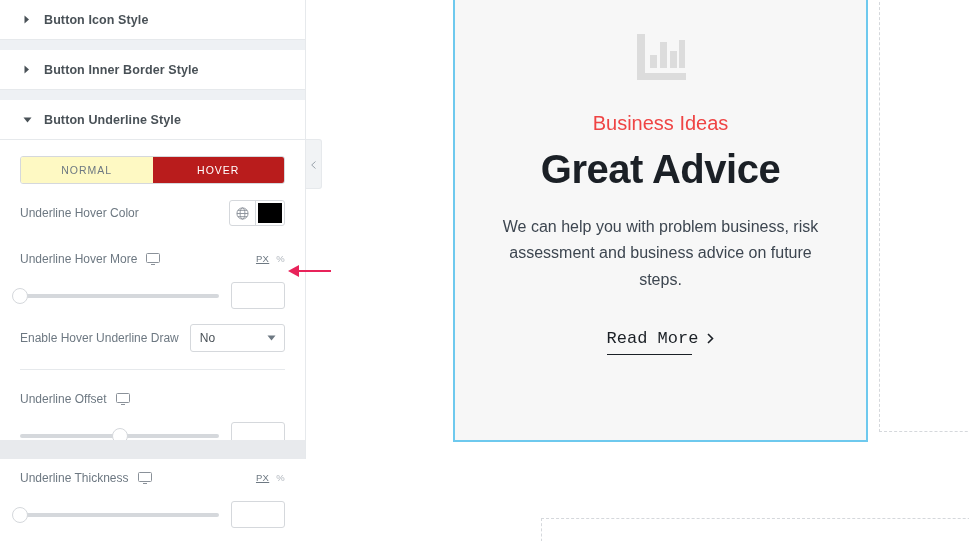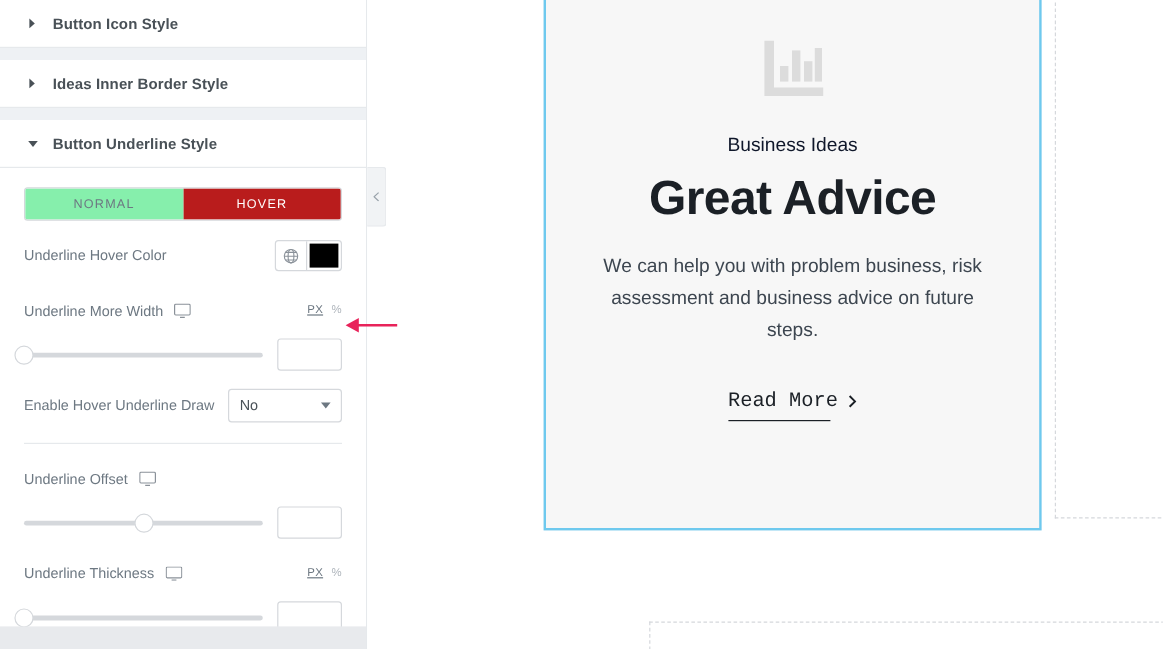--- a/index.html
+++ b/index.html
@@ -7,21 +7,21 @@
     width: 969px; height: 541px;
     font-family: "Liberation Sans", sans-serif;
     background: #ffffff;
     overflow: hidden;
   }
   .screen { position: relative; width: 969px; height: 541px; display: flex; }
 
   
   .sidebar {
     position: relative;
-    width: 306px; height: 541px;
+    width: 306px; height: 459px;
     background: #ffffff;
     border-right: 1px solid #e6e9ec;
     flex: 0 0 306px;
   }
 
   .section-head {
     height: 40px;
     display: flex; align-items: center;
     padding-left: 22px;
     background: #ffffff;
@@ -50,21 +50,21 @@
     border: 1px solid #d5d8dc;
     border-radius: 3px;
     overflow: hidden;
     height: 28px;
   }
   .tab {
     flex: 1;
     display: flex; align-items: center; justify-content: center;
     font-size: 10.5px; letter-spacing: 1px;
     color: #6d7882;
-    background: #86efac;
+    background: #fef9c3;
     cursor: pointer;
   }
   .tab.active { background: #b91c1c; color: #ffffff; }
 
   .ctrl-row {
     display: flex; align-items: center;
     min-height: 34px;
     margin-top: 12px;
   }
   .ctrl-label {
@@ -169,21 +169,21 @@
     left: 147px; top: -10px;
     width: 415px; height: 452px;
     background: #f7f7f7;
     border: 2px solid #6ec9ee;
     display: flex; flex-direction: column;
     align-items: center;
     padding-top: 40px;
   }
   .chart-ico { margin-bottom: 26px; }
   .card-sub {
-    font-size: 16px; color: #0f172a;
+    font-size: 20px; color: #ef4444;
     margin-bottom: 12px;
     text-align: center;
   }
   .card-title {
     font-size: 40px; font-weight: bold;
     color: #1b2026; letter-spacing: -.5px;
     margin-bottom: 22px;
   }
   .card-text {
     font-size: 16px; color: #3d4650;
@@ -229,21 +229,21 @@
       <span class="sec-title">Button Icon Style</span>
     </div>
     <div class="section-gap"></div>
 
     <div class="section-head">
       <span class="caret">
         <svg width="6" height="9" viewBox="0 0 6 9">
             <path d="M0.5 0.5 L5 4.5 L0.5 8.5 Z" fill="#495157"></path>
           </svg>
       </span>
-      <span class="sec-title">Ideas Inner Border Style</span>
+      <span class="sec-title">Button Inner Border Style</span>
     </div>
     <div class="section-gap"></div>
 
     <div class="section-head">
       <span class="caret">
         <svg width="9" height="6" viewBox="0 0 9 6">
             <path d="M0.5 0.5 L8.5 0.5 L4.5 5.5 Z" fill="#495157"></path>
           </svg>
       </span>
       <span class="sec-title">Button Underline Style</span>
@@ -267,21 +267,21 @@
               <line x1="1" y1="7" x2="13" y2="7" stroke="#8a9199" stroke-width="1"></line>
               <line x1="2" y1="3.6" x2="12" y2="3.6" stroke="#8a9199" stroke-width="1"></line>
               <line x1="2" y1="10.4" x2="12" y2="10.4" stroke="#8a9199" stroke-width="1"></line>
             </svg>
           </span>
           <span class="swatch"></span>
         </span>
       </div>
 
       <div class="ctrl-row">
-        <span class="ctrl-label">Underline More Width</span>
+        <span class="ctrl-label">Underline Hover More</span>
         <span class="monitor-ico">
           <svg width="14" height="12" viewBox="0 0 14 12">
             <rect x="0.5" y="0.5" width="13" height="9" rx="1" fill="none" stroke="#8a9199" stroke-width="1"></rect>
             <line x1="5" y1="11.5" x2="9" y2="11.5" stroke="#8a9199" stroke-width="1"></line>
           </svg>
         </span>
         <span class="spacer"></span>
         <span class="units">
           <span class="unit active">PX</span>
           <span class="unit">%</span>

